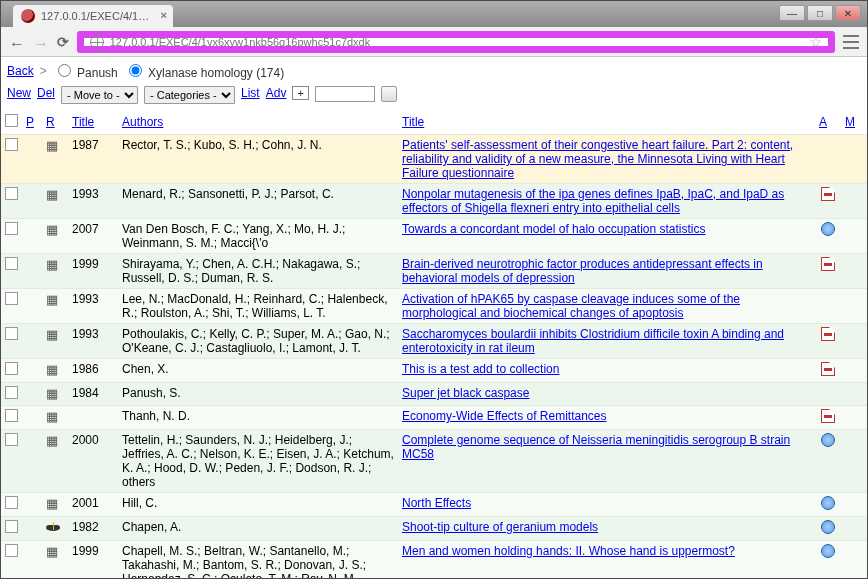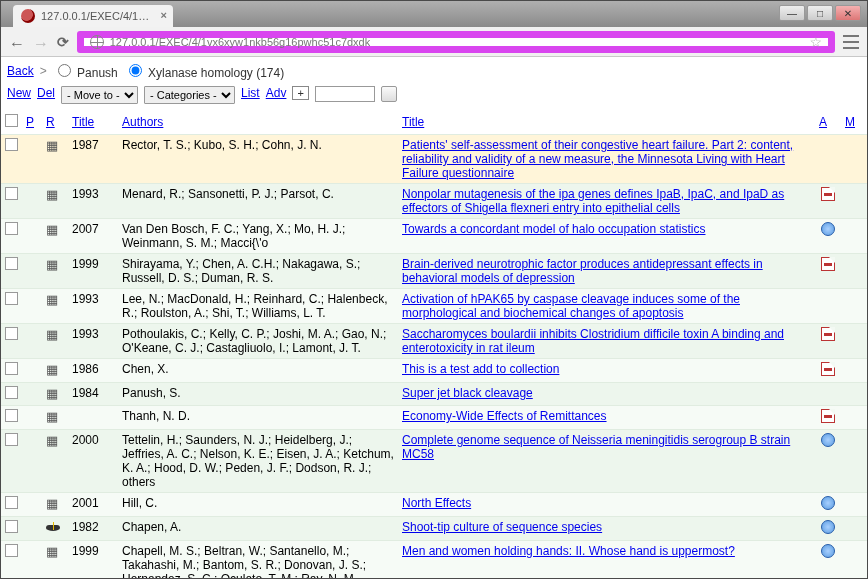--- a/index.html
+++ b/index.html
@@ -196,42 +196,42 @@
             <td>Lee, N.; MacDonald, H.; Reinhard, C.; Halenbeck, R.; Roulston, A.; Shi, T.; Williams, L. T.</td>
             <td class="rowtitle"><a href="#">Activation of hPAK65 by caspase cleavage induces some of the morphological and biochemical changes of apoptosis</a></td>
             <td class="att"></td>
             <td></td>
           </tr>
           <tr>
             <td><span class="chk"></span></td>
             <td></td>
             <td><span class="cal">▦</span></td>
             <td>1993</td>
-            <td>Pothoulakis, C.; Kelly, C. P.; Joshi, M. A.; Gao, N.; O'Keane, C. J.; Castagliuolo, I.; Lamont, J. T.</td>
+            <td>Pothoulakis, C.; Kelly, C. P.; Super, M. A.; Gao, N.; O'Keane, C. J.; Castagliuolo, I.; Lamont, J. T.</td>
             <td class="rowtitle"><a href="#">Saccharomyces boulardii inhibits Clostridium difficile toxin A binding and enterotoxicity in rat ileum</a></td>
             <td class="att"><span class="icon-pdf"></span></td>
             <td></td>
           </tr>
           <tr>
             <td><span class="chk"></span></td>
             <td></td>
             <td><span class="cal">▦</span></td>
             <td>1986</td>
             <td>Chen, X.</td>
             <td class="rowtitle"><a href="#">This is a test add to collection</a></td>
             <td class="att"><span class="icon-pdf"></span></td>
             <td></td>
           </tr>
           <tr>
             <td><span class="chk"></span></td>
             <td></td>
             <td><span class="cal">▦</span></td>
             <td>1984</td>
             <td>Panush, S.</td>
-            <td class="rowtitle"><a href="#">Super jet black cleavage</a></td>
+            <td class="rowtitle"><a href="#">Super jet black caspase</a></td>
             <td class="att"></td>
             <td></td>
           </tr>
           <tr>
             <td><span class="chk"></span></td>
             <td></td>
             <td><span class="cal">▦</span></td>
             <td></td>
             <td>Thanh, N. D.</td>
             <td class="rowtitle"><a href="#">Economy-Wide Effects of Remittances</a></td>
@@ -257,21 +257,21 @@
             <td class="rowtitle"><a href="#">North Effects</a></td>
             <td class="att"><span class="icon-globe"></span></td>
             <td></td>
           </tr>
           <tr>
             <td><span class="chk"></span></td>
             <td></td>
             <td><span class="icon-scholar"></span></td>
             <td>1982</td>
             <td>Chapen, A.</td>
-            <td class="rowtitle"><a href="#">Shoot-tip culture of sequence species</a></td>
+            <td class="rowtitle"><a href="#">Shoot-tip culture of geranium models</a></td>
             <td class="att"><span class="icon-globe"></span></td>
             <td></td>
           </tr>
           <tr>
             <td><span class="chk"></span></td>
             <td></td>
             <td><span class="cal">▦</span></td>
             <td>1999</td>
             <td>Chapell, M. S.; Beltran, W.; Santanello, M.; Takahashi, M.; Bantom, S. R.; Donovan, J. S.; Hernandez, S. C.; Oculato, T. M.; Ray, N. M.</td>
             <td class="rowtitle"><a href="#">Men and women holding hands: II. Whose hand is uppermost?</a></td>

